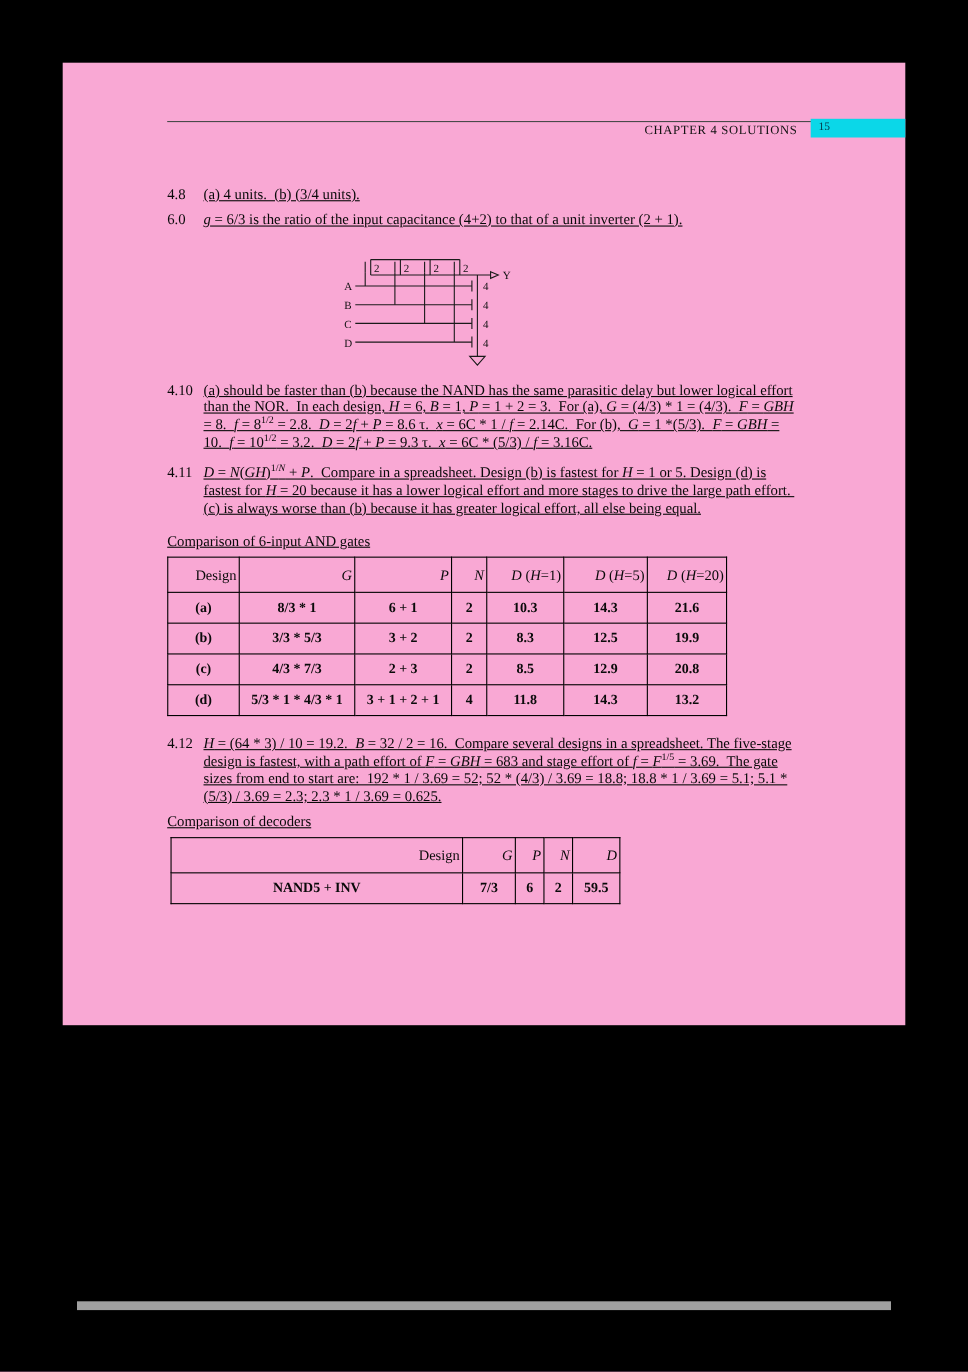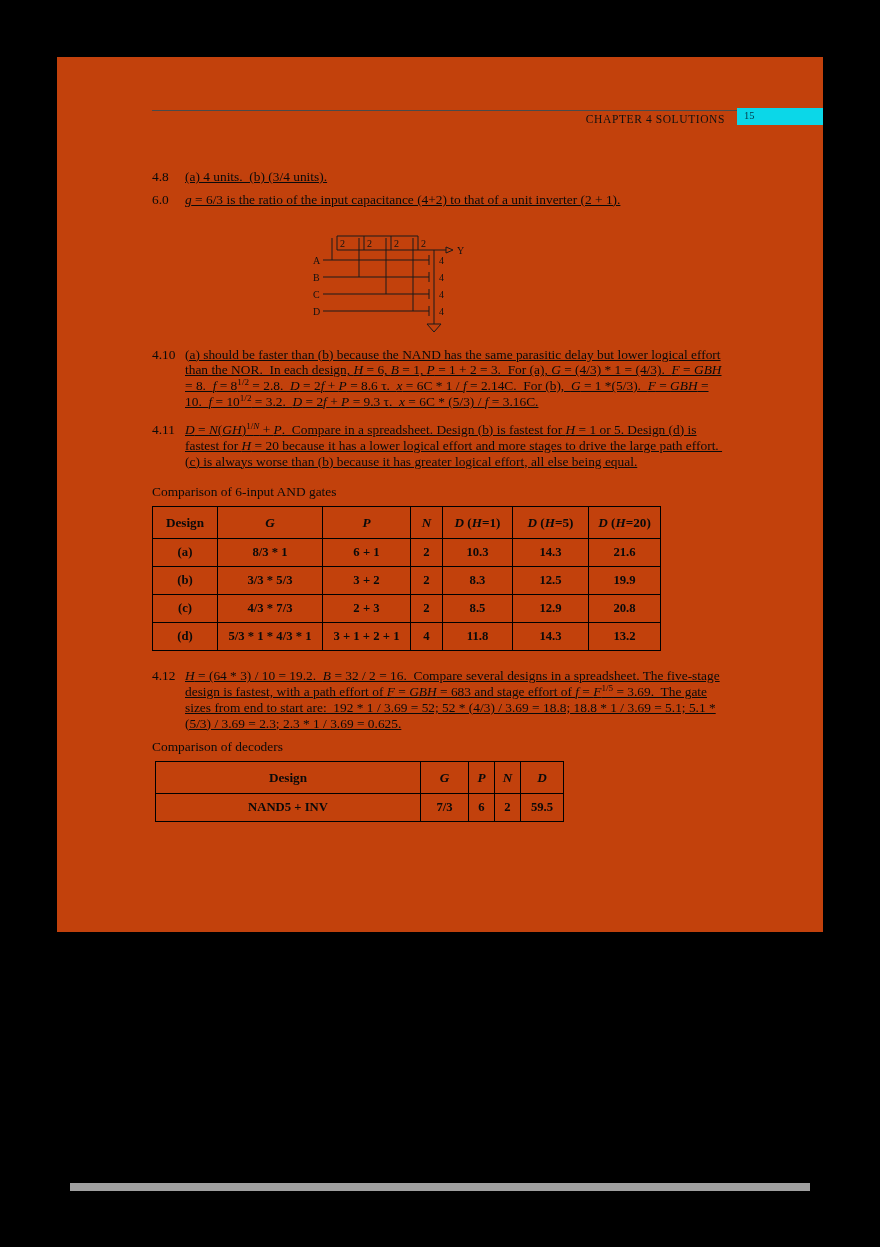--- a/index.html
+++ b/index.html
@@ -3,21 +3,21 @@
 <meta charset="utf-8">
 <style>
   html,body { margin:0; padding:0; }
   body {
     width:880px; height:1247px; position:relative; overflow:hidden;
     background:#000;
     font-family:"Liberation Serif", serif;
   }
   .page {
     position:absolute; left:57px; top:57px; width:766px; height:875px;
-    background:#c2410c; color:#0a0a0a;
+    background:#f9a8d4; color:#0a0a0a;
   }
   .header-rule {
     position:absolute; left:95px; top:53px; width:671px; height:1px; background:#4a4a4a;
   }
   .running-head {
     position:absolute; left:95px; top:56px; width:573px; text-align:right;
     font-size:11.5px; letter-spacing:0.6px; color:#111;
   }
   .pagenum-box {
     position:absolute; left:680px; top:51px; width:86px; height:17px;
@@ -27,28 +27,28 @@
   .content {
     position:absolute; left:95px; top:105px; width:575px;
     font-size:13.4px; line-height:1.18;
   }
   .problem { display:flex; }
   .pnum { width:33px; flex:0 0 33px; }
   .pbody { flex:1 1 auto;text-decoration:underline; }
   sup { font-size:0.68em; line-height:0; }
   .diagram-wrap { margin:20px 0 0 160px; }
   .diagram-wrap svg { display:block; }
-  .caption { margin-top:15px; }
+  .caption { margin-top:15px;text-decoration:underline; }
   .caption2 { margin-top:8px; }
   table.cmp { border-collapse:collapse; margin-top:6px; table-layout:fixed; }
   table.cmp td {
     border:1px solid #000; text-align:center; vertical-align:middle;
     padding:0 2px; overflow:hidden;
   }
-  table.cmp tr.hrow td { height:31px; font-size:13.2px; font-weight:bold; }
+  table.cmp tr.hrow td { height:31px; font-size:13.2px; font-weight:normal;text-align:right; }
   table.cmp tr.drow td { height:27px; font-size:12.7px; font-weight:bold; }
   .bottom-strip {
     position:absolute; left:70px; top:1183px; width:740px; height:8px; background:#a0a0a0;
   }
   svg line, svg path { stroke:#1a1a1a; stroke-width:1; fill:none; }
   svg text { font-family:"Liberation Serif", serif; font-size:10px; fill:#111; }
 </style>
 </head>
 <body>
 

